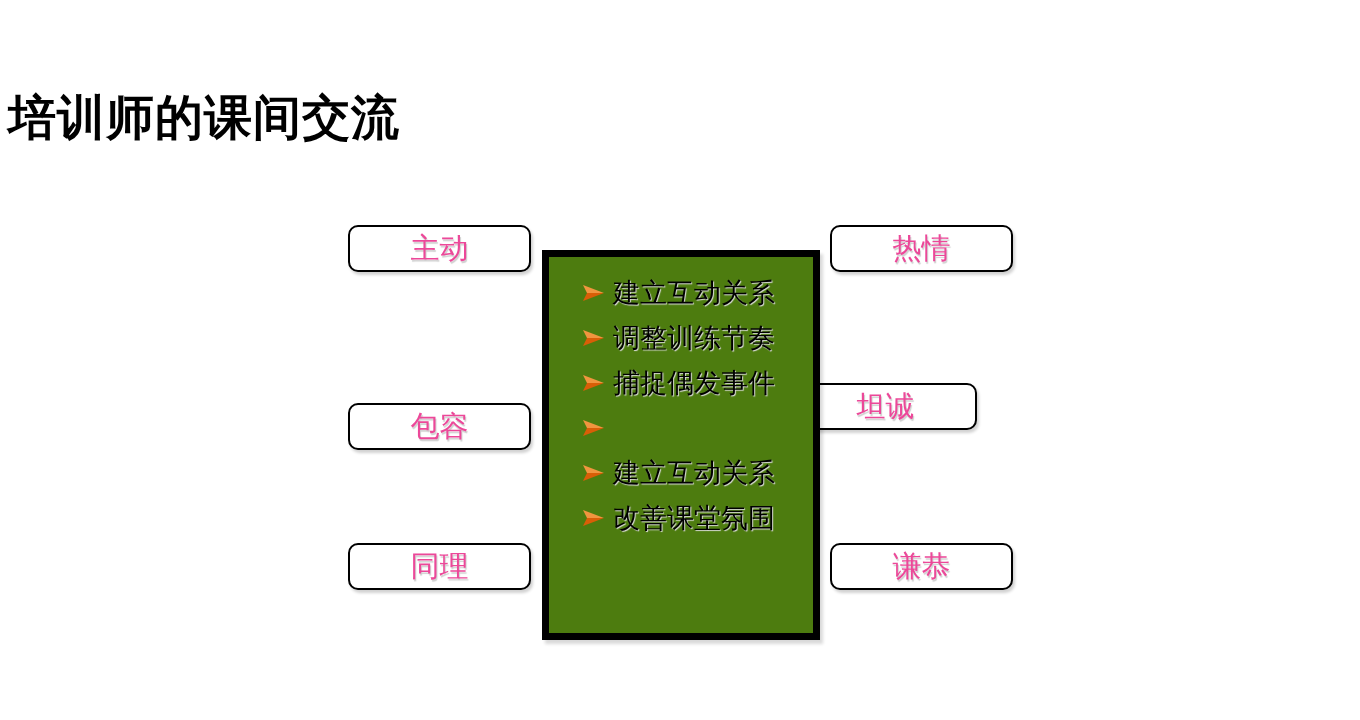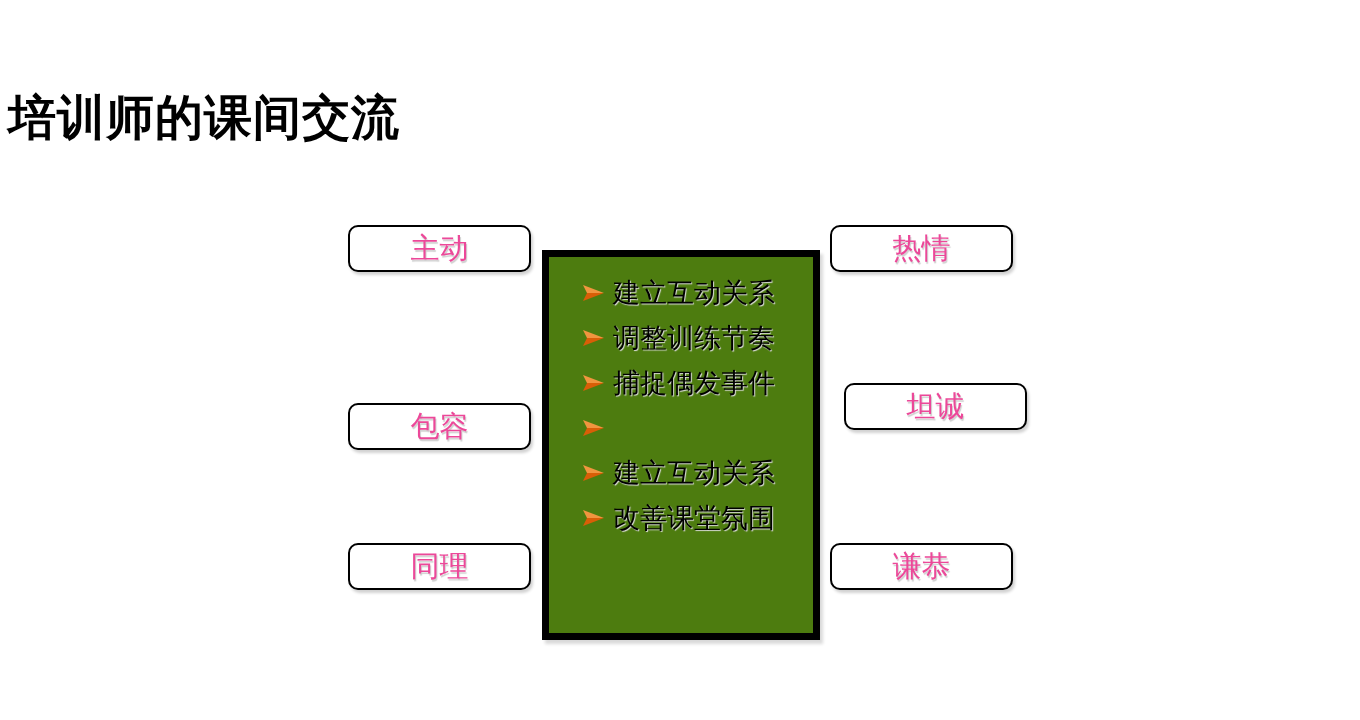--- a/index.html
+++ b/index.html
@@ -39,21 +39,21 @@
   .trait-box .label {
     font-size: 29px;
     color: #ec4899;
     text-shadow: 1px 2px 1px #cfcfcf;
     white-space: nowrap;
   }
   .pos-l1 { left: 348px; top: 225px; }
   .pos-l2 { left: 348px; top: 383px; margin-top: 20px; }
   .pos-l3 { left: 348px; top: 543px; }
   .pos-r1 { left: 830px; top: 225px; }
-  .pos-r2 { left: 844px; top: 383px; }
+  .pos-r2 { left: 794px; top: 383px; }
   .pos-r3 { left: 830px; top: 543px; }
   .center-box {
     position: absolute;
     left: 542px;
     top: 250px;
     width: 278px;
     height: 390px;
     box-sizing: border-box;
     background: #4d7c0f;
     border: 7px solid #000000;

